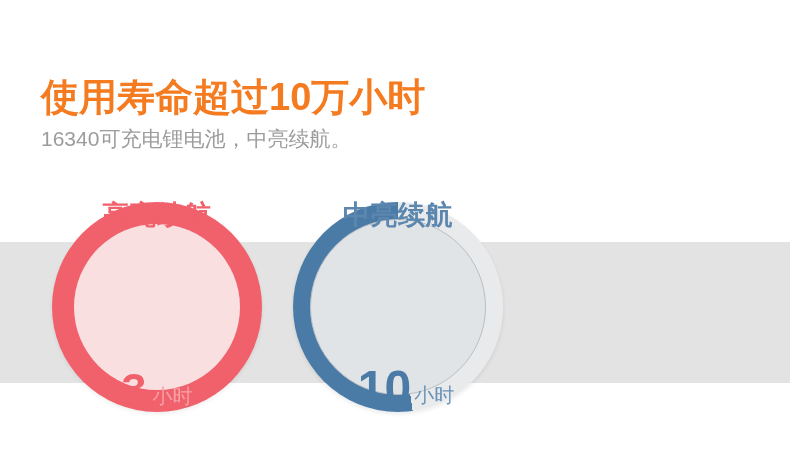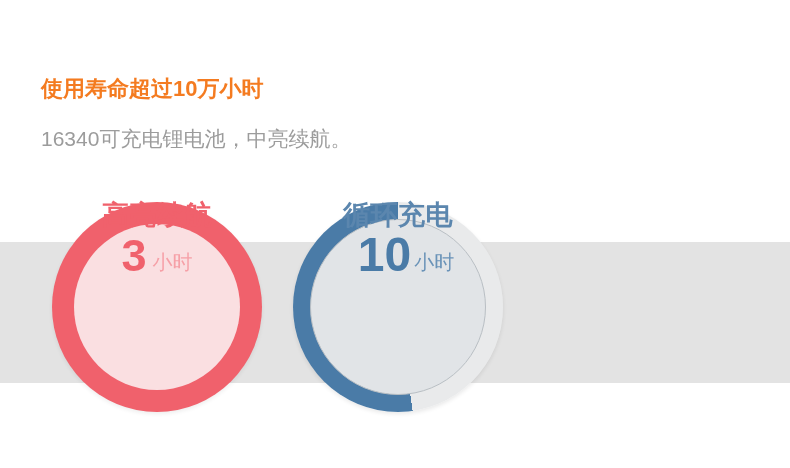--- a/index.html
+++ b/index.html
@@ -30,21 +30,21 @@
     top: 242px;
     height: 141px;
     background: #e3e3e3;
   }
 
   
   .headline {
     position: absolute;
     left: 41px;
     top: 77px;
-    font-size: 22px;
+    font-size: 38px;
     font-weight: bold;
     color: #f47b20;
     letter-spacing: 0px;
     white-space: nowrap;
     line-height: 1.1;
   }
   .subline {
     position: absolute;
     left: 41px;
     top: 126px;
@@ -68,21 +68,21 @@
   .inner {
     position: absolute;
     border-radius: 50%;
   }
   .labels {
     position: absolute;
     inset: 0;
     display: flex;
     flex-direction: column;
     align-items: center;
-    justify-content: flex-start;
+    justify-content: space-between;
     text-align: center;
     line-height: 1;
   }
 
   
   #c1 {
     left: 52px;
     top: 202px;
     width: 210px;
     height: 210px;
@@ -239,21 +239,21 @@
         <span class="value">3</span>
         <span class="unit">小时</span>
       </div>
     </div>
   </div>
 
   <div class="circle" id="c2">
     <div class="ring"></div>
     <div class="inner"></div>
     <div class="labels">
-      <div class="title">循环充电</div>
+      <div class="title">中亮续航</div>
       <div class="valrow">
         <span class="value">10</span>
         <span class="unit">小时</span>
       </div>
     </div>
   </div>
 
 
 </div>
 

